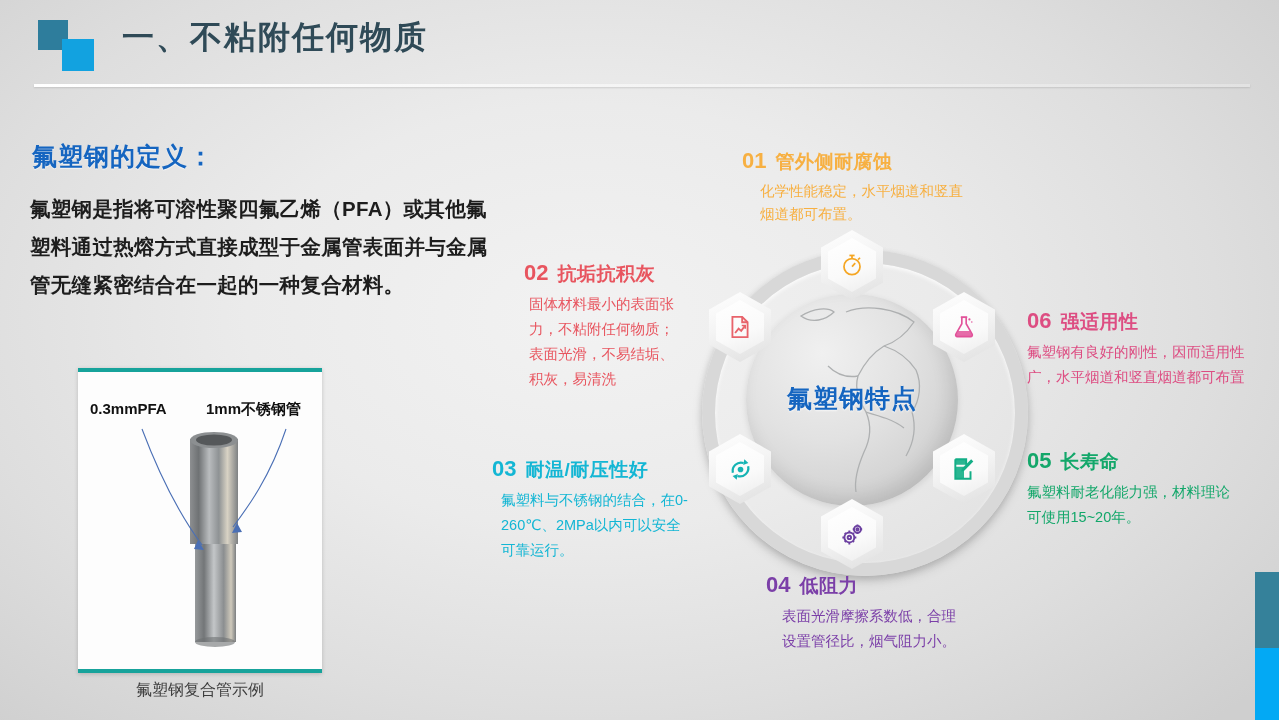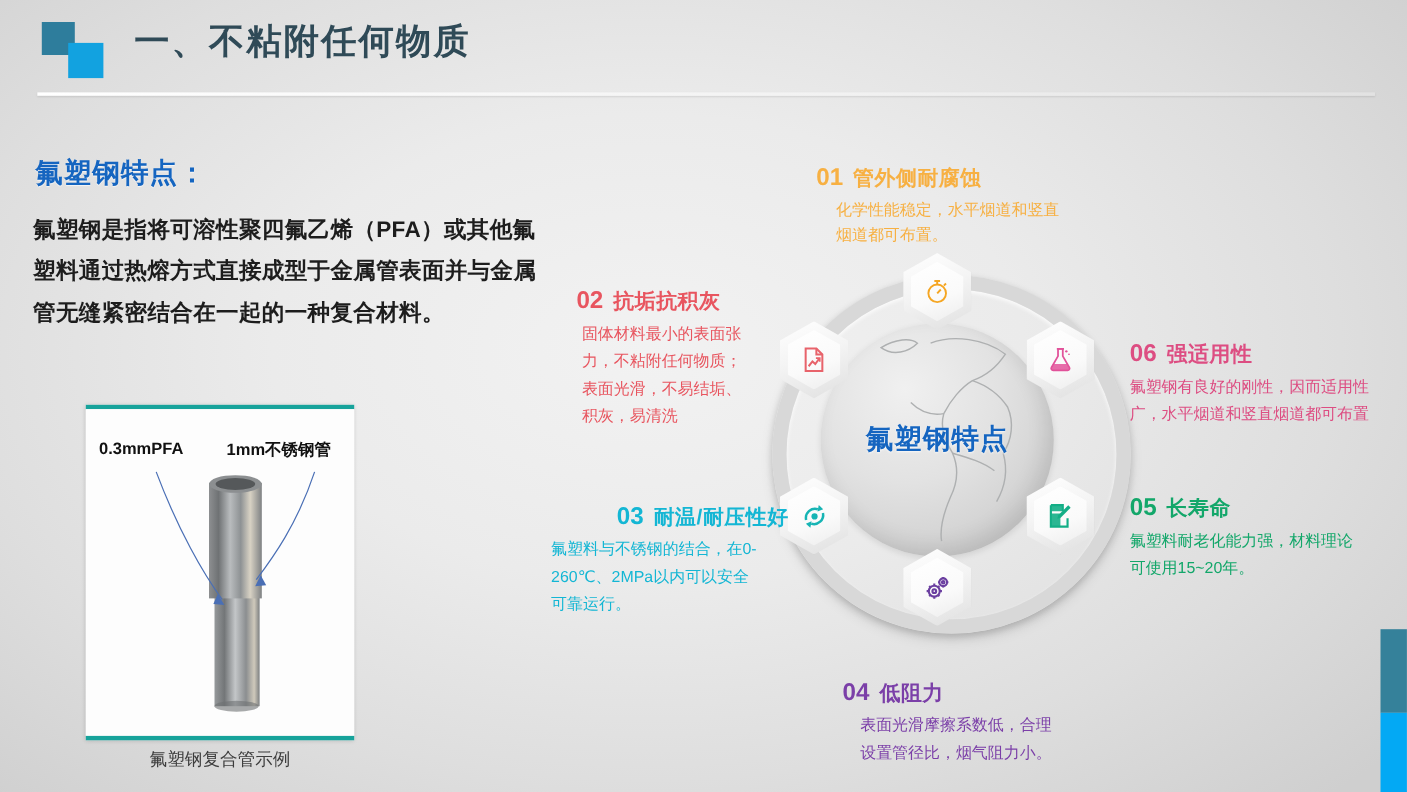--- a/index.html
+++ b/index.html
@@ -107,21 +107,21 @@
 
 <div id="slide">
 
   <div class="hdr">
     <div class="sq1" style="background: rgb(46, 125, 156);"></div>
     <div class="sq2" style="background: rgb(18, 162, 224);"></div>
     <div class="hdr-title">一、不粘附任何物质</div>
     <div class="hdr-rule"></div>
   </div>
 
-  <div class="def-title">氟塑钢特点：</div>
+  <div class="def-title">氟塑钢的定义：</div>
   <div class="def-body">氟塑钢是指将可溶性聚四氟乙烯（PFA）或其他氟塑料通过热熔方式直接成型于金属管表面并与金属管无缝紧密结合在一起的一种复合材料。</div>
 
   <div class="photo-card">
     <div class="bar-top"></div>
     <div class="photo-inner">
       <div class="lbl-pfa">0.3mmPFA</div>
       <div class="lbl-steel">1mm不锈钢管</div>
       <svg width="244" height="297" viewBox="0 0 244 297">
         <defs>
           <linearGradient id="pipeG" x1="0" y1="0" x2="1" y2="0">
@@ -264,28 +264,28 @@
   </div>
 
   <div class="feat" style="left:524px;top:260px;width:180px;">
     <div class="head" style="color: rgb(232, 85, 95);">
       <span class="num">02</span><span>抗垢抗积灰</span>
     </div>
     <div class="body" style="width: 148px; margin-left: 5px; line-height: 25px; color: rgb(232, 85, 95);">固体材料最小的表面张力，不粘附任何物质；表面光滑，不易结垢、积灰，易清洗</div>
   </div>
 
   <div class="feat" style="left:492px;top:456px;width:225px;">
-    <div class="head" style="color: rgb(19, 182, 212); text-align: right;">
+    <div class="head" style="color: rgb(19, 182, 212);">
       <span class="num">03</span><span>耐温/耐压性好</span>
     </div>
     <div class="body" style="width: 192px; margin-left: 9px; line-height: 25px; color: rgb(19, 182, 212);">氟塑料与不锈钢的结合，在0-260℃、2MPa以内可以安全可靠运行。</div>
   </div>
 
   <div class="feat" style="left:766px;top:572px;width:215px;">
-    <div class="head" style="color: rgb(123, 63, 168); margin-top: 44px;">
+    <div class="head" style="color: rgb(123, 63, 168);">
       <span class="num">04</span><span>低阻力</span>
     </div>
     <div class="body" style="width: 178px; margin-left: 16px; line-height: 25px; color: rgb(123, 63, 168);">表面光滑摩擦系数低，合理设置管径比，烟气阻力小。</div>
   </div>
 
   <div class="feat" style="left:1027px;top:448px;width:220px;">
     <div class="head" style="color: rgb(19, 167, 106);">
       <span class="num">05</span><span>长寿命</span>
     </div>
     <div class="body" style="width: 205px; line-height: 25px; color: rgb(19, 167, 106);">氟塑料耐老化能力强，材料理论可使用15~20年。</div>

